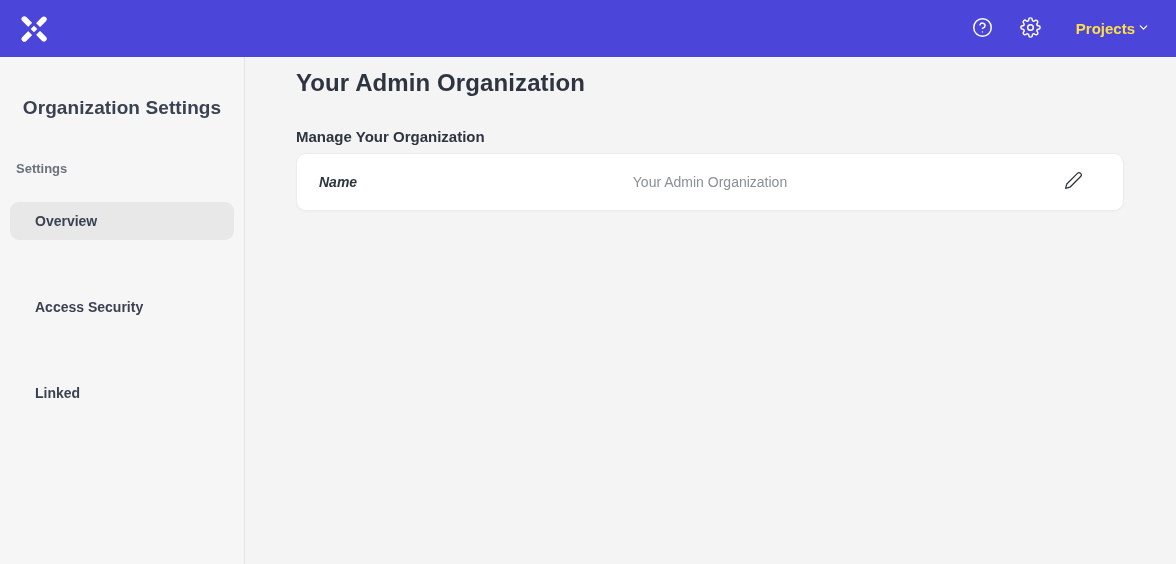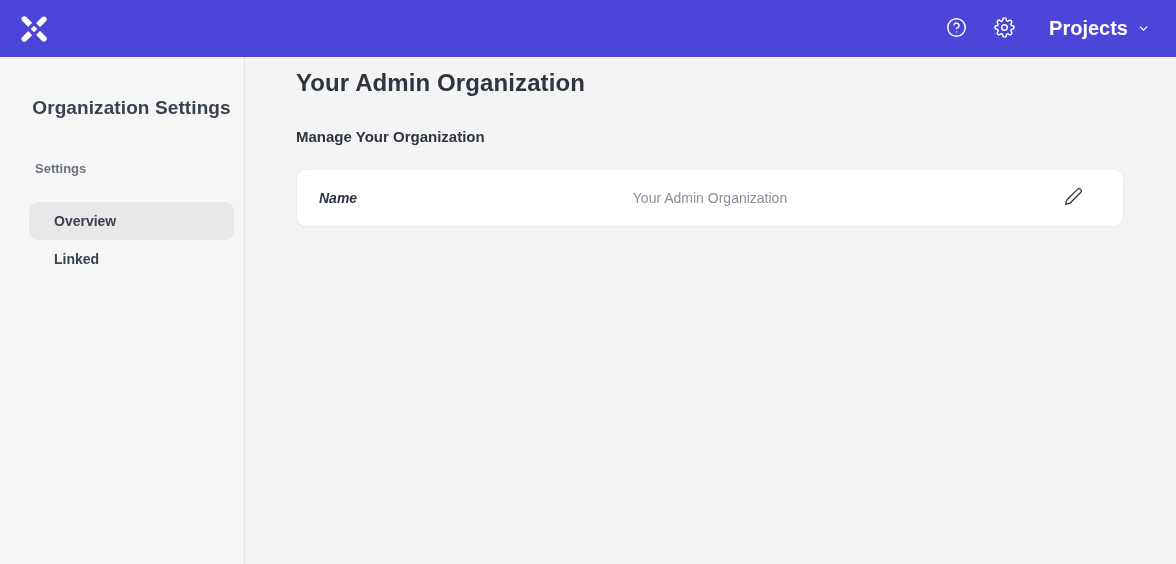--- a/index.html
+++ b/index.html
@@ -22,56 +22,55 @@
   .logo-wrap { width: 28px; height: 32px; display: flex; align-items: center; }
   .topbar-right { display: flex; align-items: center; gap: 14px; }
   .icon-btn {
     width: 34px; height: 34px;
     display: flex; align-items: center; justify-content: center;
     background: transparent; border: none; cursor: pointer;
     border-radius: 6px;
   }
   .icon-btn svg { width: 21px; height: 21px; stroke: #ffffff; fill: none; stroke-width: 1.7; stroke-linecap: round; stroke-linejoin: round; }
   .projects-btn {
-    display: flex; align-items: center; gap: 9px;
+    display: flex; align-items: center; gap: 2px;
     background: transparent; border: none; cursor: pointer;
-    color: #ffffff; font-size: 20px; font-weight: 700;
+    color: #fde047; font-size: 15px; font-weight: 700;
     font-family: "Liberation Sans", sans-serif;
     margin-left: 14px;
   }
   .projects-btn svg { width: 13px; height: 13px; stroke: #ffffff; fill: none; stroke-width: 2.4; stroke-linecap: round; stroke-linejoin: round; }
 
   
   .layout { display: flex; height: 507px; }
 
   
   .sidebar {
     width: 245px;
     background: #f6f6f7;
     border-right: 1px solid #e4e4e6;
     padding-top: 40px;
     flex-shrink: 0;
-    padding-left: 19px;
   }
   .sidebar-title {
     text-align: center;
     font-size: 19px;
     font-weight: 700;
     color: #3a4150;
     letter-spacing: 0.1px;
     margin-bottom: 42px;
   }
   .sidebar-section-label {
     font-size: 13px;
     font-weight: 700;
     color: #6c727d;
     padding-left: 16px;
     margin-bottom: 26px;
   }
-  .sidebar-nav { display: flex; flex-direction: column; }
+  .sidebar-nav { display: flex; flex-direction: column; gap: 48px; }
   .nav-item {
     height: 38px;
     margin: 0 10px;
     border-radius: 9px;
     display: flex;
     align-items: center;
     padding-left: 25px;
     font-size: 14px;
     font-weight: 600;
     color: #3a4150;
@@ -90,21 +89,21 @@
     font-size: 24px;
     font-weight: 700;
     color: #2e3440;
     letter-spacing: 0.1px;
     margin-bottom: 31px;
   }
   .section-title {
     font-size: 15px;
     font-weight: 700;
     color: #2e3440;
-    margin-bottom: 24px;
+    margin-bottom: 8px;
   }
   .name-card {
     position: relative;
     height: 58px;
     background: #ffffff;
     border: 1px solid #ececee;
     border-radius: 10px;
     box-shadow: 0 1px 2px rgba(0,0,0,0.03);
     display: flex;
     align-items: center;
@@ -178,20 +177,21 @@
   </div>
 </header>
 
 <div class="layout">
 
   <aside class="sidebar">
     <div class="sidebar-title">Organization Settings</div>
     <div class="sidebar-section-label">Settings</div>
     <nav class="sidebar-nav">
       <div class="nav-item selected">Overview</div>
+      <div class="nav-item">Access Security</div>
       <div class="nav-item">Linked</div>
     </nav>
   </aside>
 
   <main class="main">
     <h1 class="page-title">Your Admin Organization</h1>
     <h2 class="section-title">Manage Your Organization</h2>
 
     <div class="name-card">
       <span class="name-label">Name</span>

